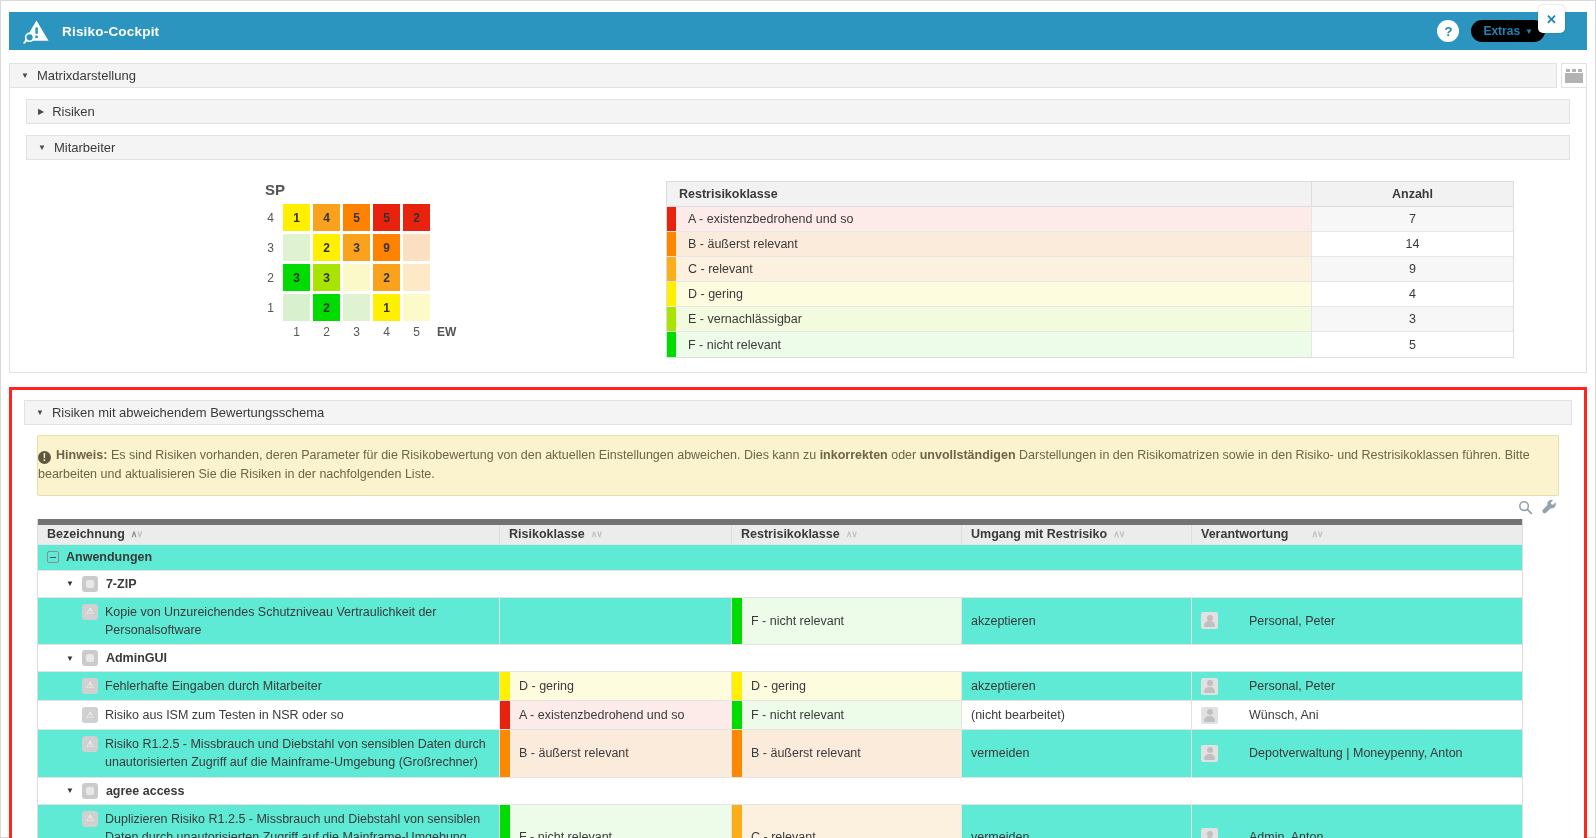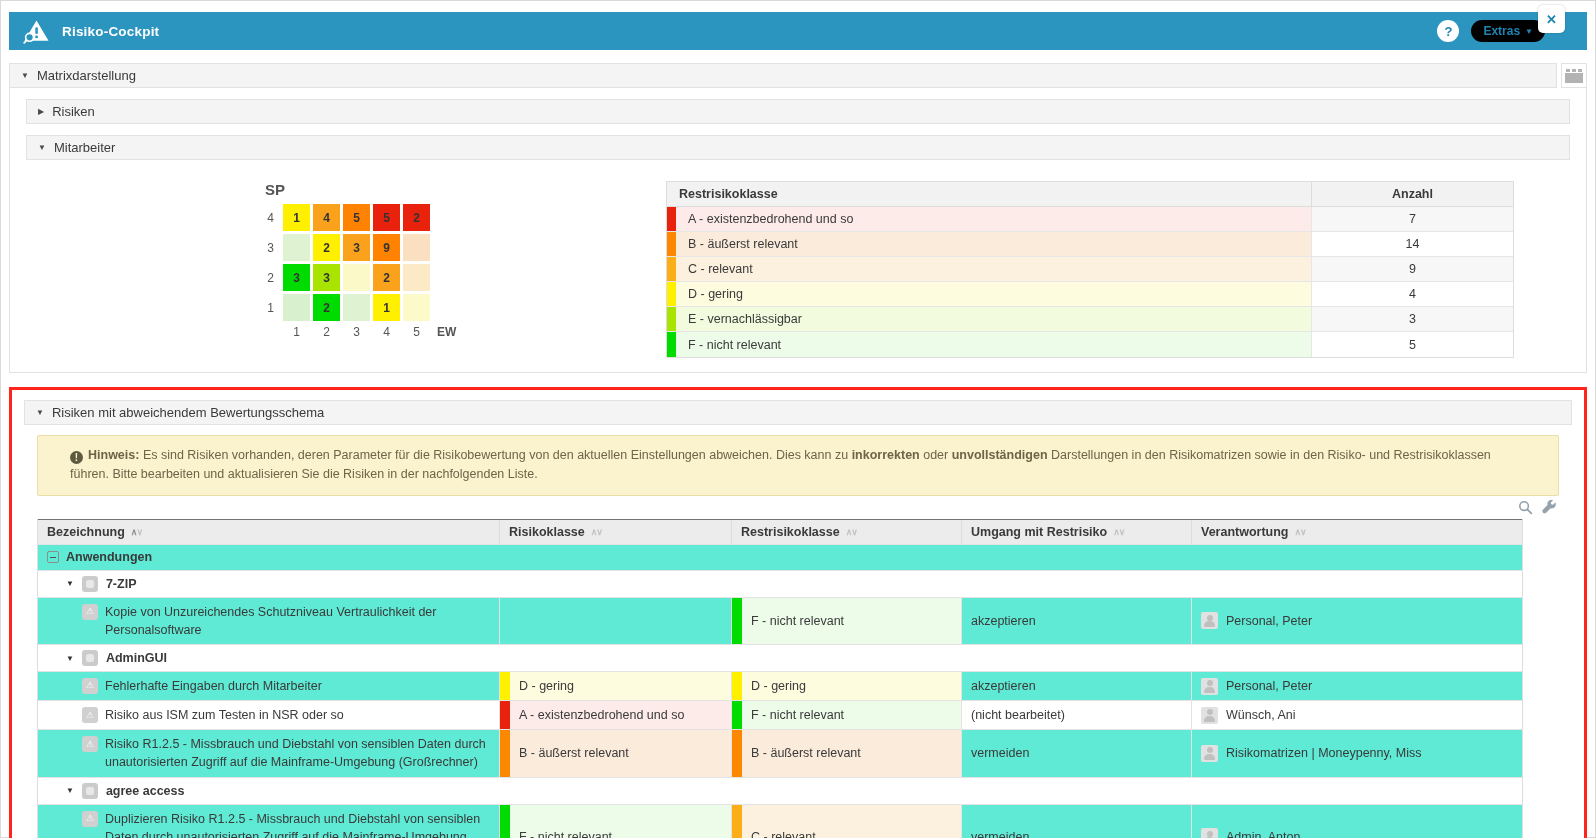--- a/index.html
+++ b/index.html
@@ -67,38 +67,38 @@
   .k-row .k-name { flex:1; display:flex; align-items:center; position:relative; padding-left:21px; }
   .k-row .stripe { position:absolute; left:0; top:0; bottom:0; width:9px; }
   .k-row .k-count { width:202px; border-left:1px solid #e6e6e6; display:flex; align-items:center;
     justify-content:center; background:#fff; }
   .k-row:nth-child(odd) .k-count { background:#f7f7f7; }
 
   
   .alert-panel { border:3px solid #FF241C; margin-top:14px; padding:10px 11px 12px; background:#fff; }
   .alert-panel .bar { margin:0 1px; }
   .notice { margin:10px 14px 0; background:#FBF2CE; border:1px solid #EADFA9; border-radius:2px;
-    padding:10px 32px; color:#6C6547; line-height:1.55; }
+    padding:10px 0; color:#6C6547; line-height:1.55; }
   .notice b { font-weight:bold; }
   .notice .info-ic { display:inline-flex; width:13px; height:13px; border-radius:50%; background:#5E5A40;
     color:#FBF2CE; font-weight:bold; font-size:10px; align-items:center; justify-content:center;
     margin-right:5px; vertical-align:-2px; }
   .tools-row { display:flex; justify-content:flex-end; gap:9px; align-items:center;
     margin:3px 16px 2px 0; height:18px; }
   .tools-row svg { cursor:pointer; }
 
   
   .rt { margin:0 50px 0 14px; border:1px solid #ddd; border-top:none; }
-  .rt-head { display:flex; background:#ececec; border-top:1px solid #737373; height:25px; }
+  .rt-head { display:flex; background:#ececec; border-top:6px solid #737373; height:25px; }
   .rt-hcell { display:flex; align-items:center; gap:6px; padding:0 9px; font-weight:bold;
     border-right:1px solid #ddd; cursor:pointer; }
   .rt-hcell:last-child { border-right:none; }
   .sort { font-size:9px; color:#c3c3c3; letter-spacing:-1px; }
   .sort .on { color:#8f8f8f; }
-  .c0 { width:462px; } .c1 { width:232px; } .c2 { width:230px; } .c3 { width:230px; } .c4 { flex:1; }
+  .c0 { width:462px; } .c1 { width:232px; } .c2 { width:230px; } .c3 { width:230px; } .c4 { flex:1;gap:23px; }
 
   .rt-row { display:flex; border-top:1px solid #e3e3e3; cursor:pointer; }
   .rt-row.shade { background:#5eead4; }
   .rt-full { display:flex; align-items:center; padding:5px 8px; min-height:25px; width:100%; }
   .rt-cell { border-right:1px solid #e3e3e3; display:flex; align-items:center; }
   .rt-cell:last-child { border-right:none; }
   .rt-cell.plain { padding:5px 9px; }
   .bez { padding:5px 8px 5px 44px; line-height:1.45; }
   .bez .risk-ic { margin:1px 7px 0 0; flex:none; align-self:flex-start; }
   .bez { align-items:flex-start; }
@@ -461,21 +461,21 @@
                 <div class="cls" style="background: rgb(251, 235, 219);">
                   <span class="stripe" style="background: rgb(251, 136, 0);"></span>
                   <span>B - äußerst relevant</span>
                 </div>
               </div>
               <div class="rt-cell c3 plain">
                 <span>vermeiden</span>
               </div>
               <div class="rt-cell c4 plain">
                 <span class="avatar"></span>
-                <span>Risikomatrizen | Moneypenny, Miss</span>
+                <span>Depotverwaltung | Moneypenny, Anton</span>
               </div>
             </div>
             <div class="rt-row">
               <div class="rt-full">
                 <span class="sub-caret caret">▼</span>
                 <span class="app-ic">
                   <i></i>
                 </span>
                 <span class="grp-label">agree access</span>
               </div>

